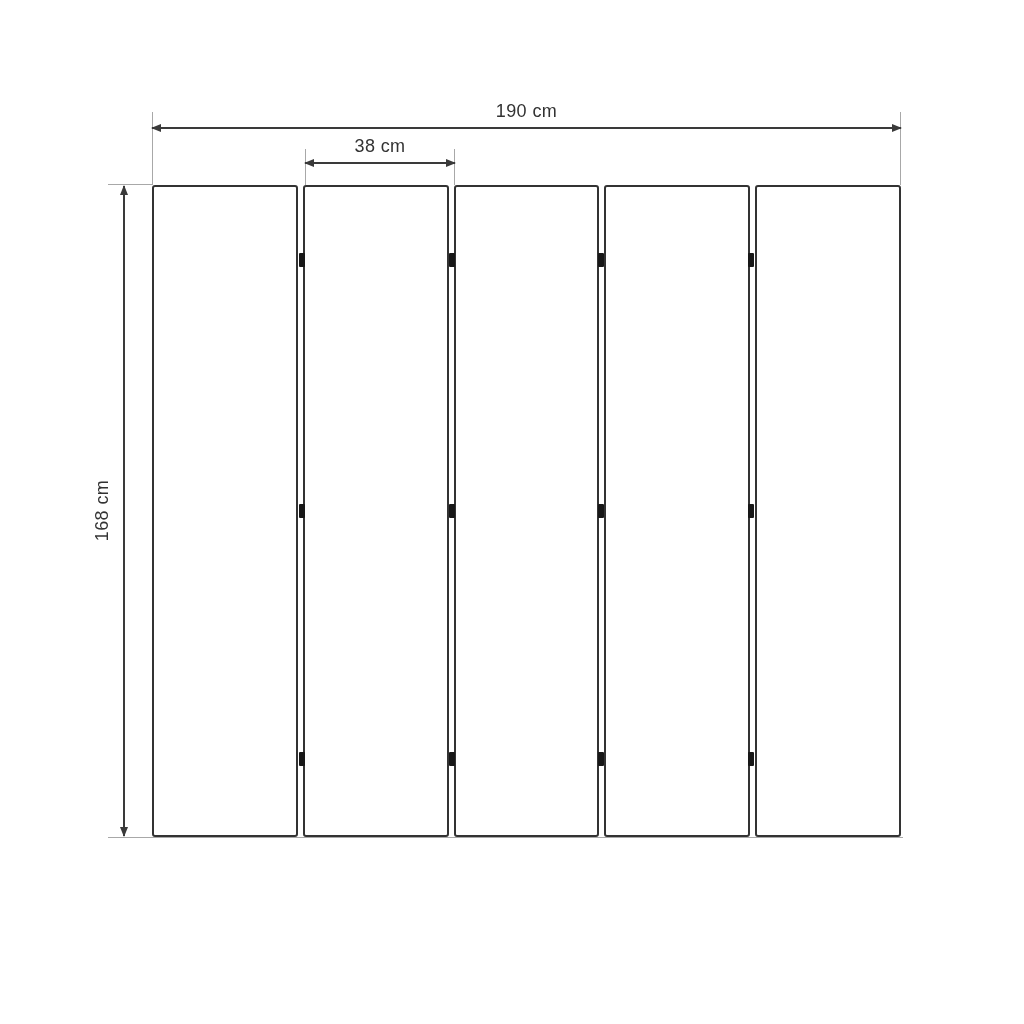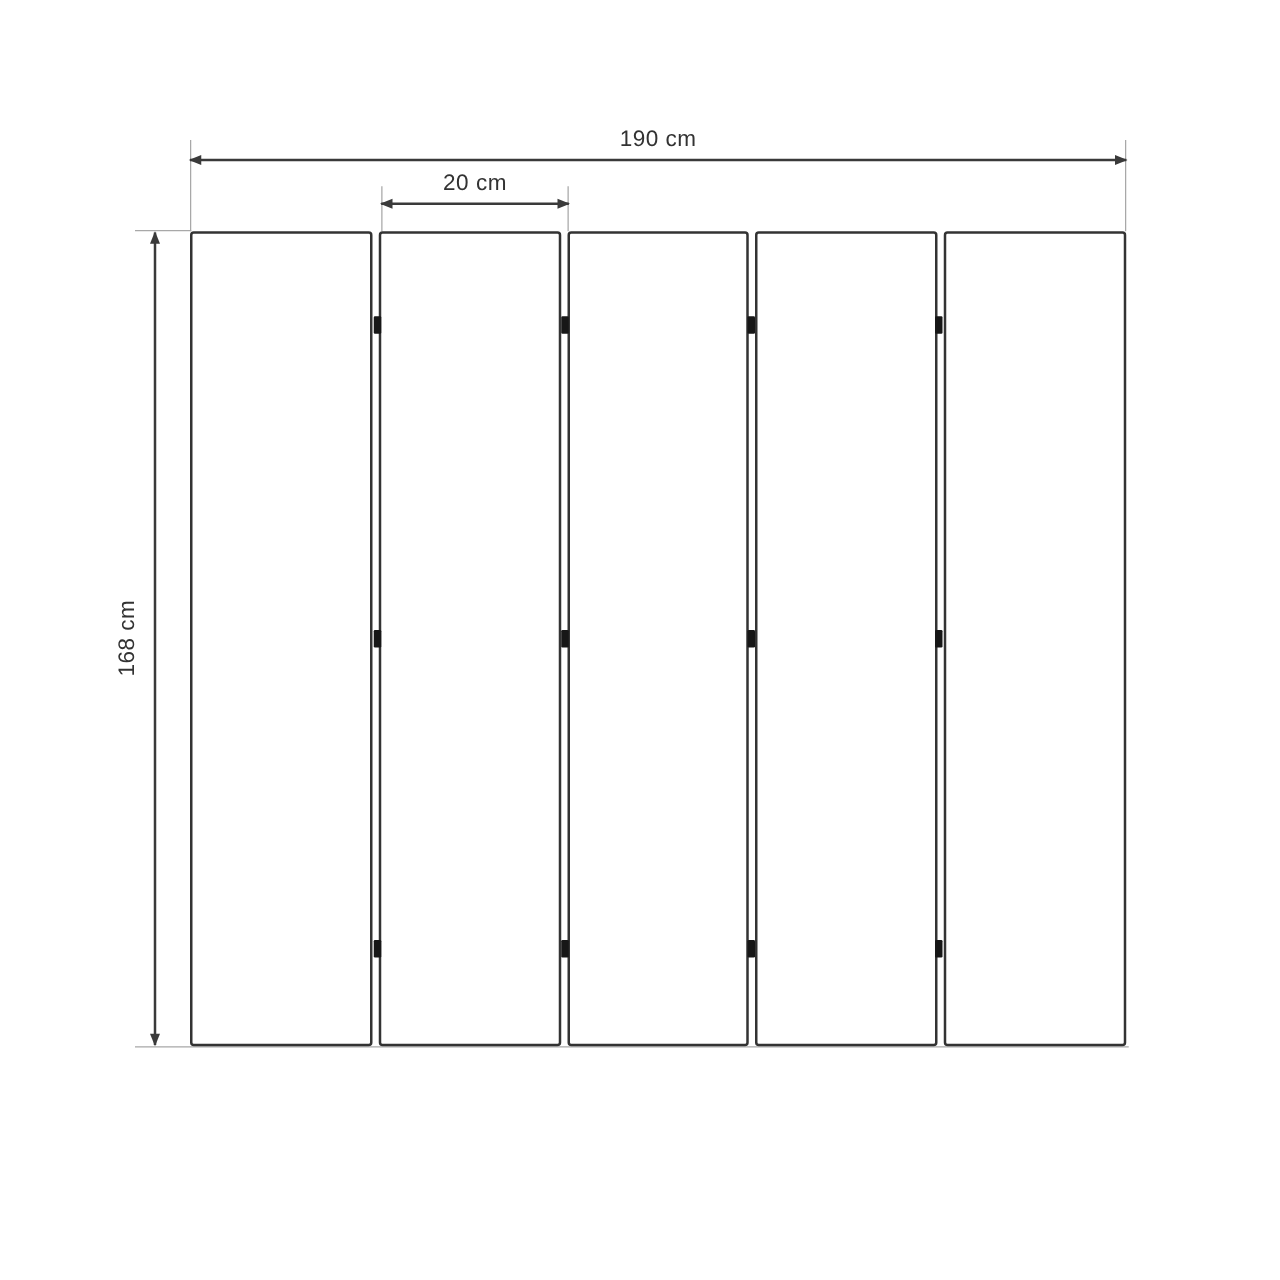--- a/index.html
+++ b/index.html
@@ -108,21 +108,21 @@
   <div class="ext" id="ext-panel-right"></div>
   <div class="ext" id="ext-height-top"></div>
   <div class="ext" id="ext-height-bottom"></div>
 
   <div class="dim-label" id="label-total">190 cm</div>
   <div class="dim-h" id="dim-total">
     <span class="arr left"></span>
     <span class="arr right"></span>
   </div>
 
-  <div class="dim-label" id="label-panel">20 cm</div>
+  <div class="dim-label" id="label-panel">38 cm</div>
   <div class="dim-h" id="dim-panel">
     <span class="arr left"></span>
     <span class="arr right"></span>
   </div>
 
   <div class="dim-label" id="label-height">168 cm</div>
   <div class="dim-v" id="dim-height">
     <span class="arr up"></span>
     <span class="arr down"></span>
   </div>

